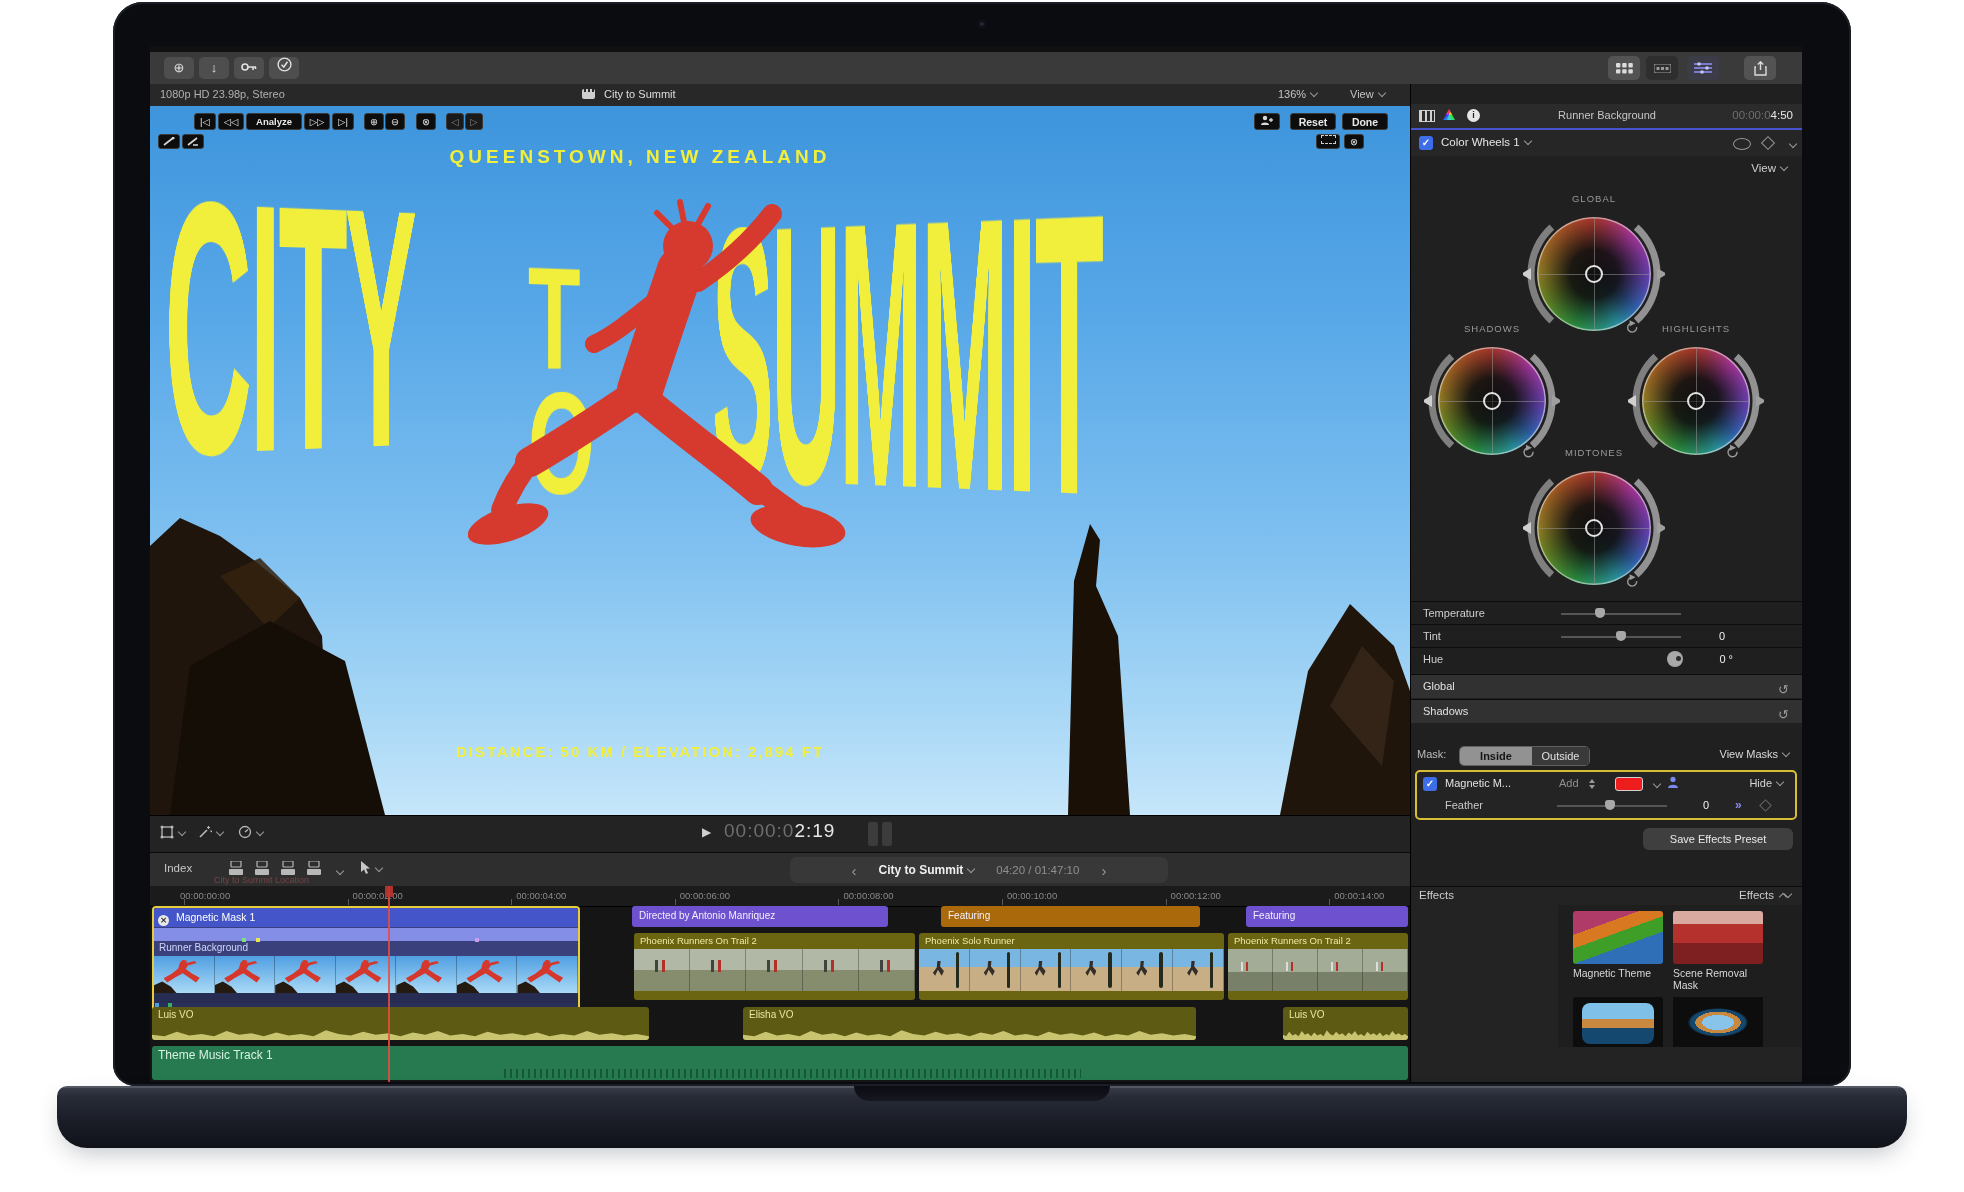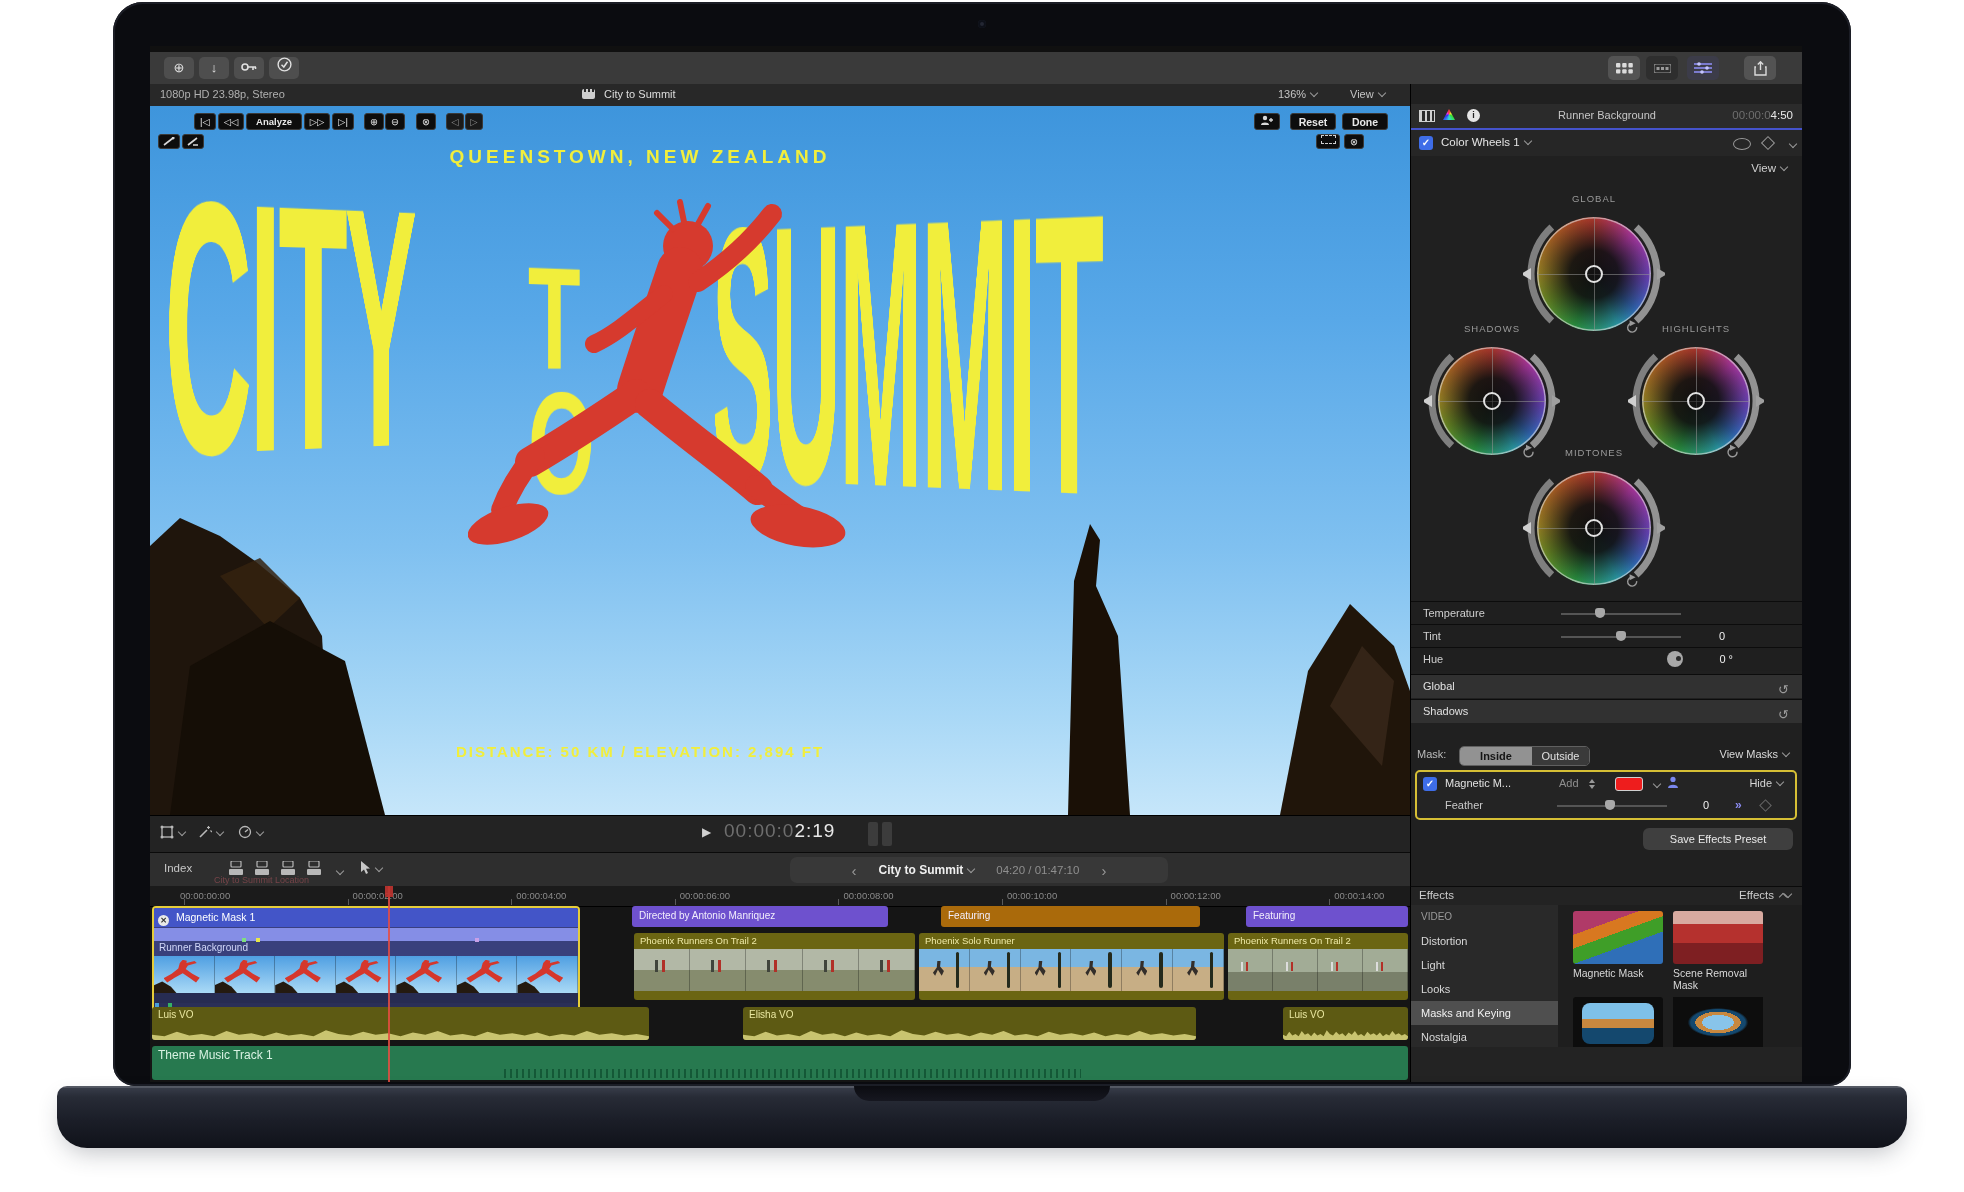--- a/index.html
+++ b/index.html
@@ -630,33 +630,25 @@
         </div>
 
         <div class="savebtn">Save Effects Preset</div>
       </div>
 
       <div class="fxpanel">
         <span class="abs" style="left:8px;top:2px;color:#cccccc;font-size:11.5px;">Effects</span>
         <span class="abs" style="right:12px;top:2px;color:#cccccc;font-size:11.5px;">
           <span>Effects</span><span class="chev up" style="margin-left:6px;"></span><span class="chev" style="margin-left:-1px;"></span>
         </span>
-        <div class="fxlist" id="fxlist">
-            <div class="fxrow section">VIDEO</div>
-            <div class="fxrow">Distortion</div>
-            <div class="fxrow">Light</div>
-            <div class="fxrow">Looks</div>
-            <div class="fxrow sel">Masks and Keying</div>
-            <div class="fxrow">Nostalgia</div>
-          </div>
 
         <div class="abs" style="left:147px;top:18px;width:245px;height:142px;background:#1e1e1e;overflow:hidden;">
           <div class="thumb" style="left:15px;top:6px;background:linear-gradient(160deg,#b03a68 0 28%,#d87820 28% 44%,#3f9e28 44% 62%,#2f6fb8 62% 100%);"></div>
           <div class="thumb" style="left:115px;top:6px;background:linear-gradient(180deg,#d8aaa0 0 24%,#b5312e 24% 60%,#7e1f22 60%);"></div>
-          <div class="abs" style="left:15px;top:62px;width:92px;color:#d8d8d8;font-size:10.5px;line-height:1.15;">Magnetic Mask</div>
+          <div class="abs" style="left:15px;top:62px;width:92px;color:#d8d8d8;font-size:10.5px;line-height:1.15;">Magnetic Theme</div>
           <div class="abs" style="left:115px;top:62px;width:92px;color:#d8d8d8;font-size:10.5px;line-height:1.15;">Scene Removal Mask</div>
           <div class="thumb" style="left:15px;top:92px;background:#0d0d0d;">
             <span style="position:absolute;left:10%;top:12%;width:80%;height:76%;border-radius:8px;background:linear-gradient(180deg,#7ec0e8 0 40%,#c8883f 40% 62%,#14486e 62%);"></span>
           </div>
           <div class="thumb" style="left:115px;top:92px;background:#0d0d0d;">
             <span style="position:absolute;left:0;top:0;width:100%;height:100%;background:radial-gradient(ellipse 42% 34% at 50% 48%,#88c4ea 0 42%,#c8883f 42% 60%,#14486e 60% 72%,#0d0d0d 80%);"></span>
           </div>
         </div>
 
       </div>

